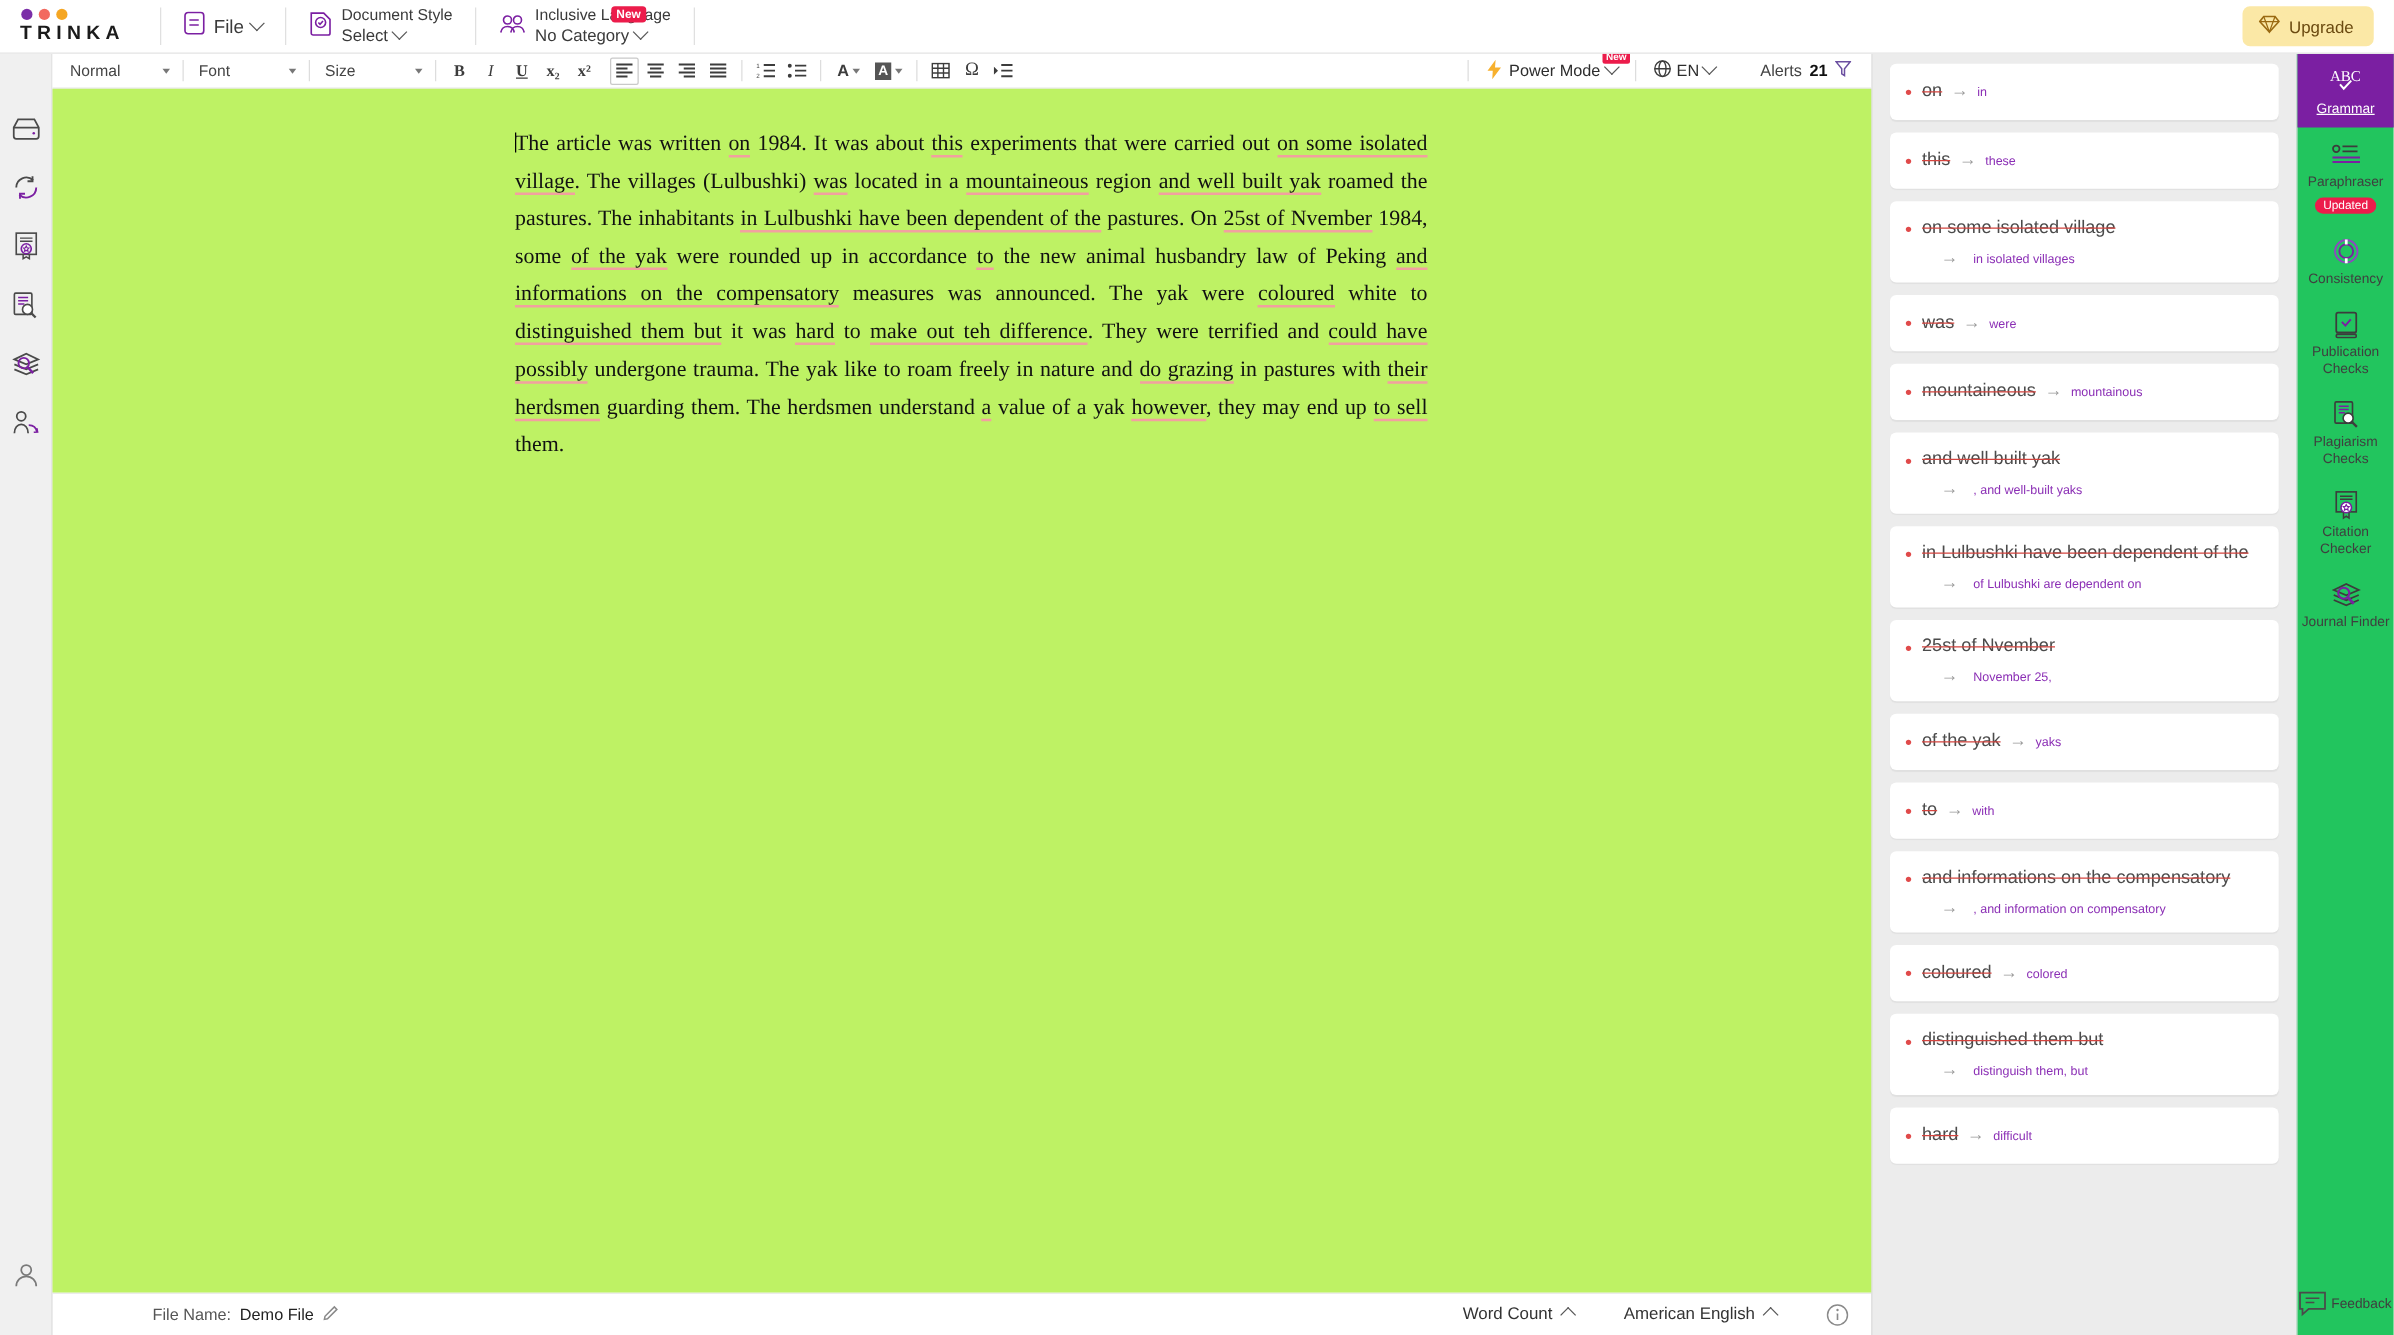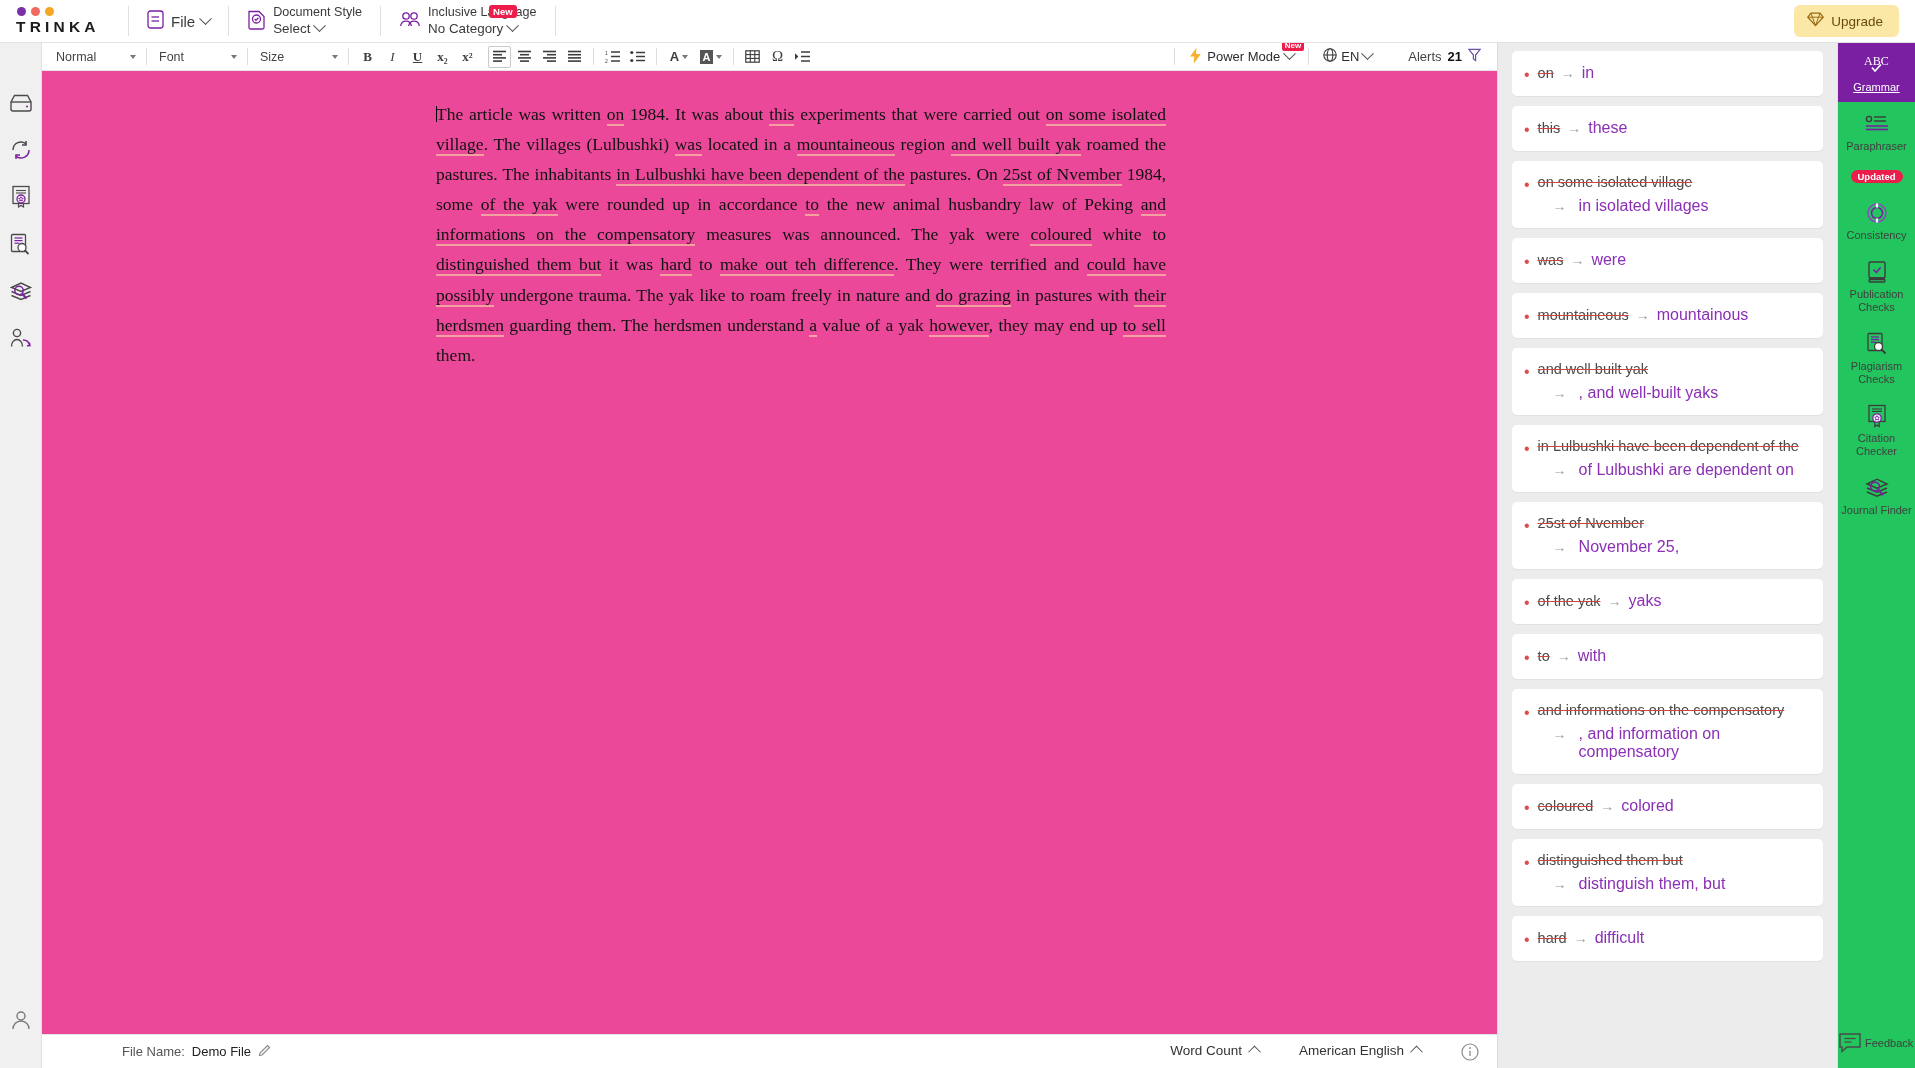--- a/index.html
+++ b/index.html
@@ -77,21 +77,21 @@
   .fbtn.wide { width: 30px; }
 
   .fmt-right { margin-left: auto; display: flex; align-items: center; padding-right: 6px; }
   .pm { display: flex; align-items: center; gap: 5px; font-size: 13px; color: #2d2d2d; cursor: pointer; position: relative; padding: 0 8px; }
   .pm-new { background: #ec1c4b; color: #fff; font-size: 8px; font-weight: 700; padding: 1px 3px; border-radius: 2px; position: absolute; top: -7px; right: -2px; }
   .en { display: flex; align-items: center; gap: 4px; font-size: 13px; color: #2d2d2d; cursor: pointer; padding: 0 8px; }
   .alerts { display: flex; align-items: center; gap: 6px; font-size: 13px; color: #444; padding: 0 10px 0 28px; cursor: pointer; }
   .alerts b { font-weight: 700; color: #111; text-align: center; }
 
   
-  .editor-area { flex: 1; overflow: hidden; position: relative; background: #ec4899; padding-left: 24px; }
+  .editor-area { flex: 1; overflow: hidden; position: relative; background: #bef264; }
   .doc {
     margin: 0; padding: 28px 0 0 370px;
     font-family: "Liberation Serif", serif; font-size: 17.5px; line-height: 1.72;
     color: #111; max-width: 1100px; text-align: justify;
   }
   .doc p { width: 730px; }
   .caret-bar { display: inline-block; width: 1px; height: 16px; background: #000; vertical-align: -2px; margin-right: -1px; }
   .u { border-bottom: 2.5px solid #f2a0a0; }
 
   
@@ -113,41 +113,41 @@
   }
   .sugg-card {
     background: #fff; border-radius: 5px; margin-bottom: 10px;
     padding: 13px 14px 13px 12px; cursor: pointer;
     box-shadow: 0 1px 1px rgba(0,0,0,.05);
   }
   .sugg-line { display: flex; align-items: flex-start; gap: 8px; }
   .dot { color: #e04a4a; font-size: 16px; line-height: 1; margin-top: 3px; }
   .orig { color: #4b4b4b; font-size: 14.5px; text-decoration: line-through; text-decoration-color: #d4443f; text-decoration-thickness: 1.3px; }
   .arrow { color: #9b9b9b; font-size: 14px; margin: 0 7px; }
-  .repl { color: #8b2fb5; font-size: 16px; }
+  .repl { color: #8b2fb5; font-size: 10px; }
   .sugg-inline { display: flex; align-items: baseline; }
   .sugg-second { display: flex; align-items: baseline; padding-left: 15px; margin-top: 7px; }
   .sugg-second .arrow { margin-left: 0; margin-right: 12px; }
 
   
   .tool-rail {
     width: 78px; min-width: 78px; background: #22c55e; border-left: 1px solid #e2e2e2;
     display: flex; flex-direction: column; align-items: center; position: relative;
   }
   .tool {
     width: 78px; padding: 9px 2px 8px 2px; display: flex; flex-direction: column;
     align-items: center; gap: 3px; cursor: pointer; position: relative;
   }
   .tool.sel { background: #7b1fa2; }
   .tool.sel .tool-lbl { color: #fff; text-decoration: underline; }
   .tool-lbl { font-size: 11px; color: #3f3f3f; text-align: center; line-height: 1.18; }
   .tool-ico { height: 26px; display: flex; align-items: center; justify-content: center; }
   .chip-updated {
-    background: #ec1c4b; color: #fff; font-size: 9.5px; font-weight: 700;
-    border-radius: 9px; padding: 1px 7px; margin-top: 14px;
+    background: #ec1c4b; color: #fff; font-size: 9.5px; font-weight: 400;
+    border-radius: 9px; padding: 1px 7px; margin-top: 2px;
   }
   .tool-fb { position: absolute; bottom: 12px; left: 0; width: 78px; display: flex; flex-direction: row; align-items: center; gap: 3px; cursor: pointer; }
 </style>
 </head>
 <body>
 
 <div class="app">
 
   <div class="topbar">
 

